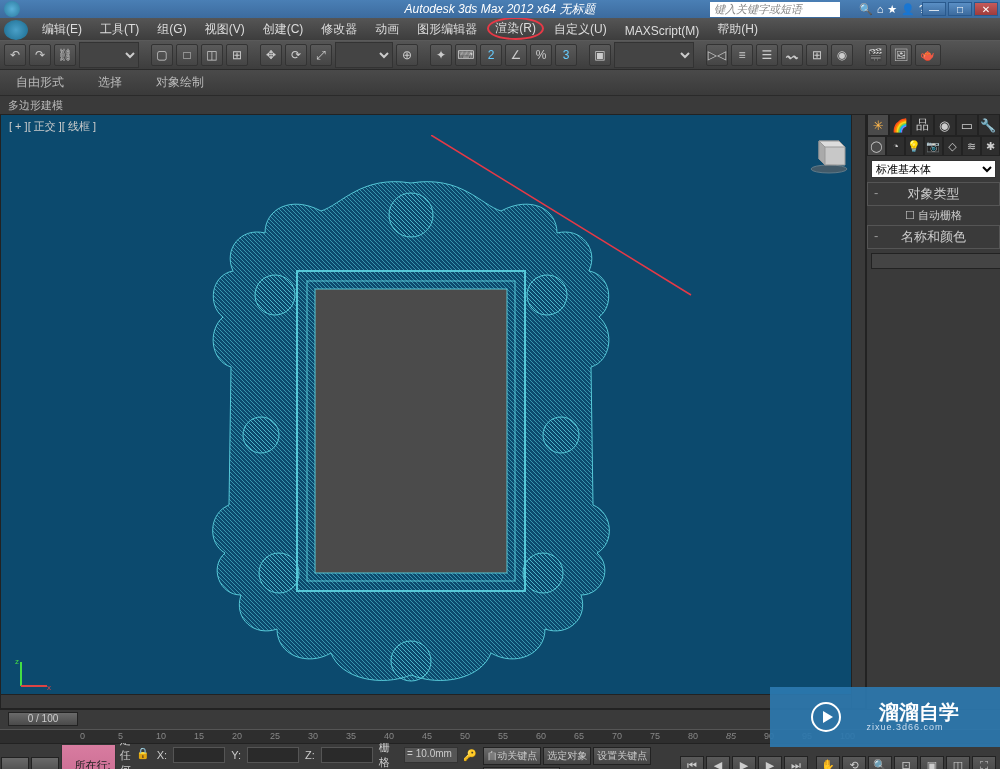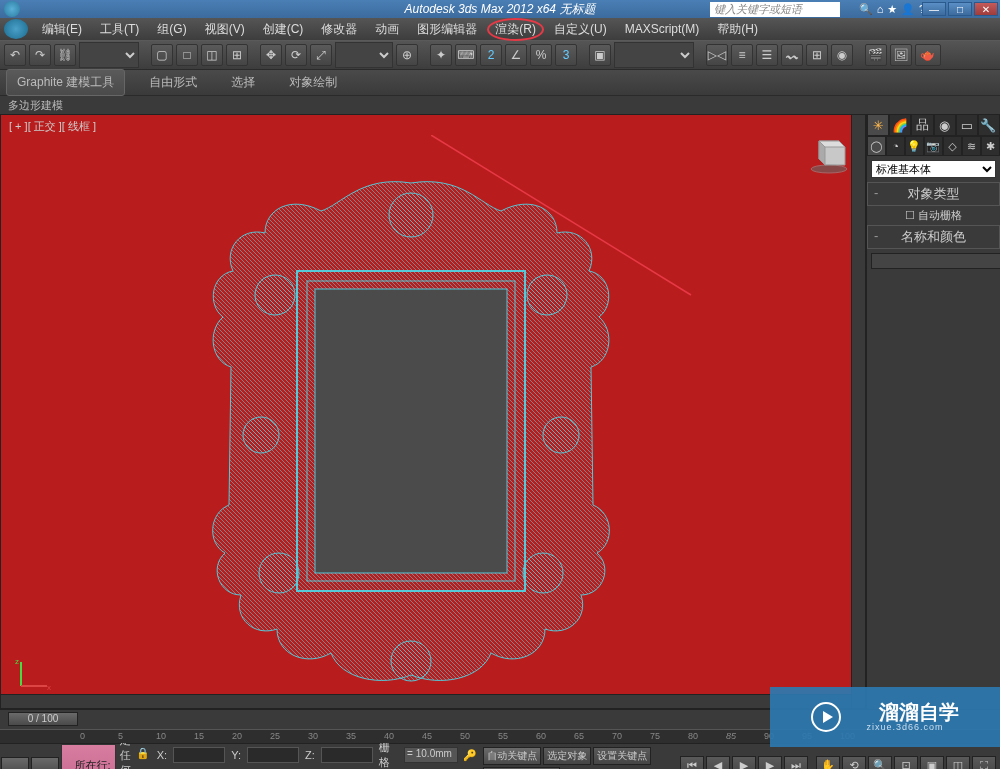--- a/index.html
+++ b/index.html
@@ -7,38 +7,38 @@
 
 .titlebar { height: 18px; background: linear-gradient(#4a7fb5,#3c6b9e); display: flex; align-items: center; position: relative; }
 .titlebar .app-icon { width: 16px; height: 16px; margin: 0 4px; background: radial-gradient(circle,#5ab0d8,#2a7a9e); border-radius: 50%; }
 .titlebar .title { position: absolute; left: 50%; transform: translateX(-50%); font-size: 12px; color: #fff; font-style: italic; }
 .titlebar .search-box { position: absolute; right: 160px; width: 130px; height: 15px; background:#fff; color:#888; font-style: italic; font-size: 11px; padding: 0 4px; }
 .titlebar .glyph-row { position: absolute; right: 75px; display: flex; gap: 4px; color: #fff; font-size: 11px; }
 .titlebar .win-controls { position: absolute; right: 2px; display: flex; }
 .titlebar .win-controls div { width: 24px; height: 14px; background: linear-gradient(#5a8fc5,#3c6b9e); border: 1px solid #2a5a8e; margin-left: 2px; display:flex; align-items:center; justify-content:center; color:#fff; font-size: 10px;}
 .titlebar .win-controls div.close { background: linear-gradient(#c55a5a,#9e3c3c); }
 
-.menubar { height: 22px; background: linear-gradient(#555,#3d3d3d); display: flex; align-items: center; padding: 0 4px; gap: 2px; }
+.menubar { height: 22px; background: linear-gradient(#555,#3d3d3d); display: flex; align-items: flex-end; padding: 0 4px; gap: 2px; }
 .menubar .logo { width: 24px; height: 20px; background: radial-gradient(circle,#4aa0c8,#1a6a8e); border-radius: 50%; margin-right: 4px; }
 .menubar .item { padding: 2px 8px; color: #ddd; cursor: pointer; font-size: 12px; }
 .menubar .item.highlighted { border: 2px solid #e63946; border-radius: 50%; padding: 1px 6px; }
 
 .toolbar { height: 30px; background: linear-gradient(#555,#3d3d3d); border-top: 1px solid #5a5a5a; border-bottom:1px solid #2a2a2a; display: flex; align-items: center; padding: 0 4px; gap: 3px; }
 .tool-btn { width: 22px; height: 22px; background: linear-gradient(#5a5a5a,#454545); border: 1px solid #333; border-radius: 2px; display:flex; align-items:center; justify-content:center; font-size: 12px; color:#ccc; cursor:pointer; }
 .tool-btn.big { width: 26px; }
 .tool-sep { width: 6px; }
 .tool-select { height: 20px; background:#444; border:1px solid #333; color:#ccc; font-size:11px; padding: 12px 4px; }
 
 .ribbon { height: 26px; background: linear-gradient(#4a4a4a,#3a3a3a); border-bottom:1px solid #2a2a2a; display:flex; align-items:center; padding:0 6px; gap:14px;}
 .ribbon .tab { padding: 4px 10px; font-size: 12px; color:#bbb; cursor:pointer; }
 .ribbon .tab.active { background: linear-gradient(#5a5a5a,#4a4a4a); border:1px solid #666; border-radius: 3px; }
 .ribbon-sub { height: 18px; background:#3a3a3a; padding: 2px 8px; color:#bbb; font-size:11px; }
 
 .main { display: flex; height: 595px; }
-.viewport { flex: 1; background: #b91c1c; position: relative; border: 1px solid #222; }
+.viewport { flex: 1; background: #0c4a6e; position: relative; border: 1px solid #222; }
 .viewport .label { position: absolute; left: 8px; top: 4px; color: #ccc; font-size: 11px; }
 .viewport .frame-object { position:absolute; left: 200px; top: 60px; width: 420px; height: 520px; }
 .viewport .frame-object svg { width: 100%; height: 100%; }
 .viewport .viewcube { position:absolute; right:12px; top:12px; width:48px; height:48px; }
 .viewport .axis { position:absolute; left:12px; bottom:12px; }
 .annot-line { position:absolute; left: 430px; top: 20px; width: 280px; height: 180px; pointer-events:none; }
 
 .cmdpanel { width: 134px; background: #3a3a3a; border-left: 1px solid #222; display:flex; flex-direction:column; }
 .cmdpanel .tabs { display:flex; height:22px; background:#2e2e2e; }
 .cmdpanel .tabs div { flex:1; display:flex; align-items:center; justify-content:center; border:1px solid #222; font-size:13px; cursor:pointer; }
@@ -159,21 +159,20 @@
   <div class="tool-btn">〰</div>
   <div class="tool-btn">⊞</div>
   <div class="tool-btn">◉</div>
   <div class="tool-sep"></div>
   <div class="tool-btn">🎬</div>
   <div class="tool-btn">🖼</div>
   <div class="tool-btn big">🫖</div>
 </div>
 
 <div class="ribbon">
-    <div class="tab active">Graphite 建模工具</div>
     <div class="tab">自由形式</div>
     <div class="tab">选择</div>
     <div class="tab">对象绘制</div>
   </div>
 <div class="ribbon-sub">多边形建模</div>
 
 <div class="main">
   <div class="viewport">
     <div class="label">[ + ][ 正交 ][ 线框 ]</div>
 

